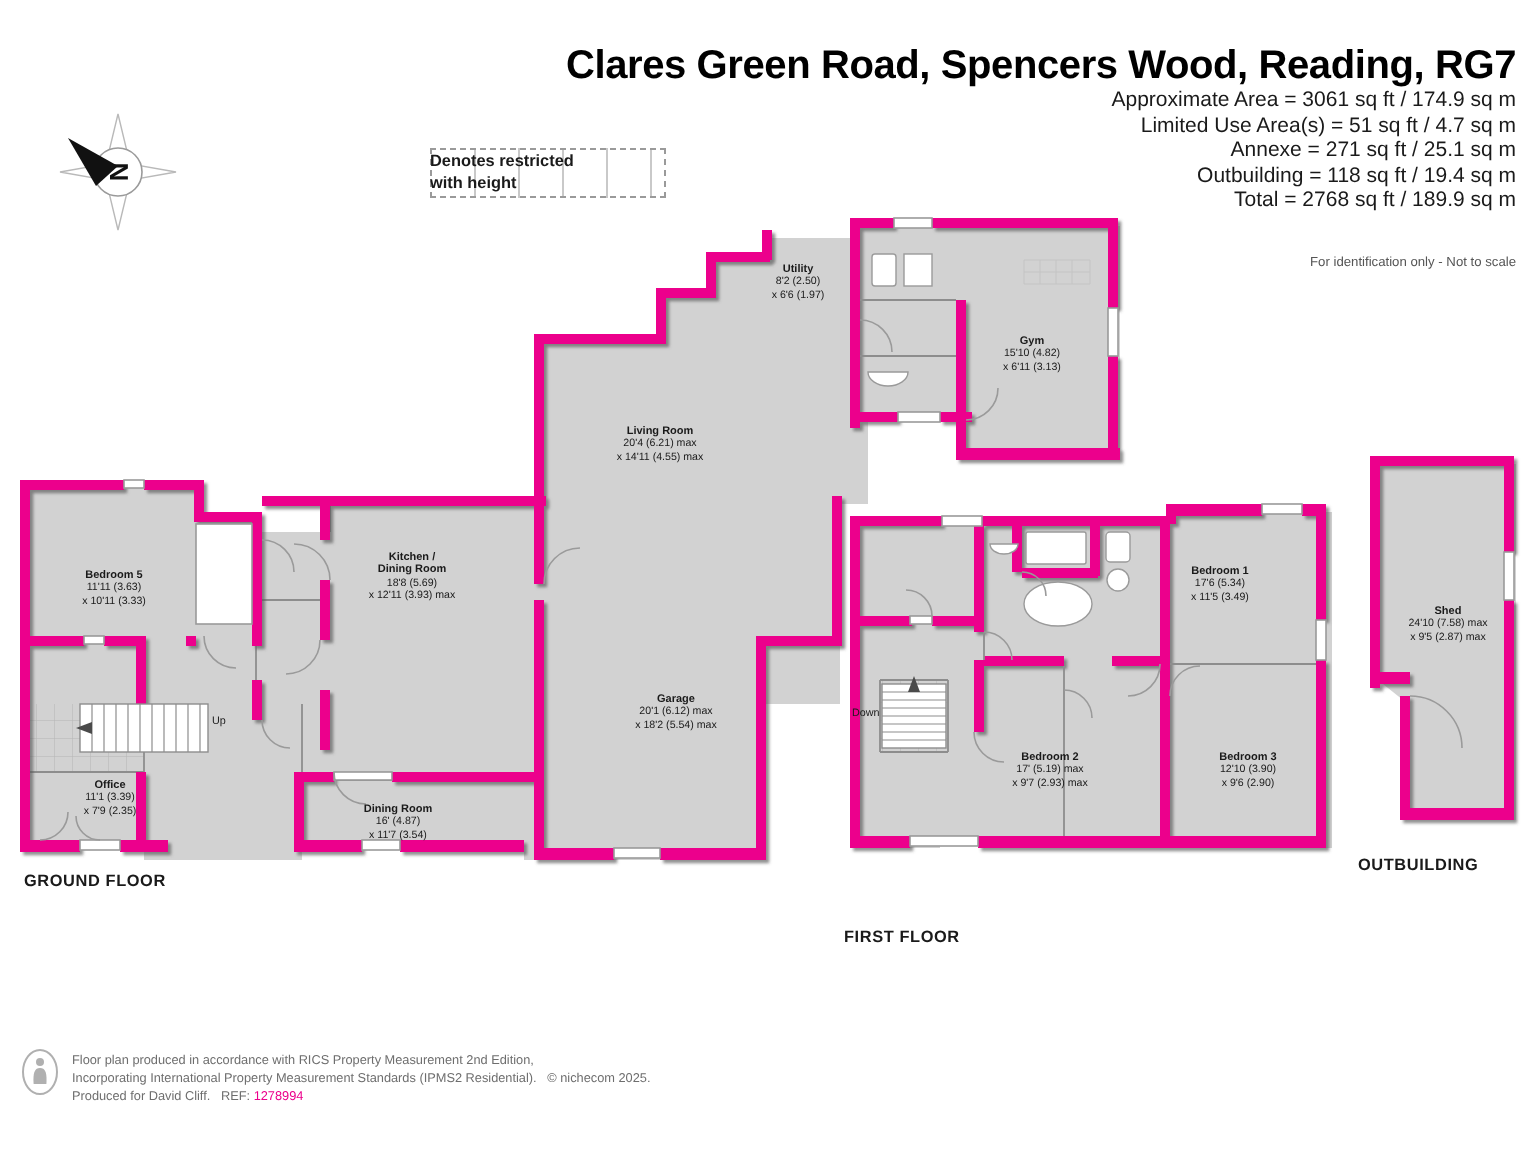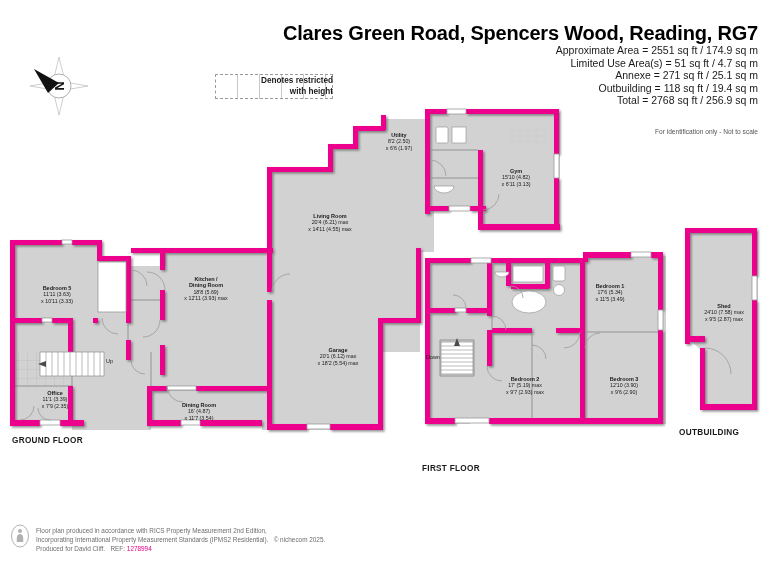--- a/index.html
+++ b/index.html
@@ -35,21 +35,21 @@
     position:absolute;left:215px;top:74px;
     width:118px;height:25px;
     border:1px dashed #9a9a9a;
     background:
       repeating-linear-gradient(90deg,transparent 0 21px,#c9c9c9 21px 22px),
       #ffffff;
     box-sizing:border-box;
   }
   .restrict-text{
     position:absolute;left:215px;top:76px;width:118px;
-    text-align:right;font-size:8.2px;font-weight:bold;line-height:10.5px;
+    text-align:left;font-size:8.2px;font-weight:bold;line-height:10.5px;
     color:#1a1a1a;
   }
 
   
   .compass{position:absolute;left:28px;top:55px;width:62px;height:62px;}
 
   
   .floor-caption{
     position:absolute;font-size:8.2px;font-weight:bold;
     letter-spacing:.3px;color:#1a1a1a;white-space:nowrap;
@@ -349,25 +349,25 @@
     </g>
     <g stroke="#9a9a9a" stroke-width="0.8" fill="none">
       <path d="M705,348 A26,26 0 0 1 731,374"></path>
     </g>
   </g>
 </svg>
 
 <div class="title">Clares Green Road, Spencers Wood, Reading, RG7</div>
 
 <div class="areas">
-  <div>Approximate Area = 2551 sq ft / 174.9 sq m</div>
+  <div>Approximate Area = 3061 sq ft / 174.9 sq m</div>
   <div>Limited Use Area(s) = 51 sq ft / 4.7 sq m</div>
   <div>Annexe = 271 sq ft / 25.1 sq m</div>
   <div>Outbuilding = 118 sq ft / 19.4 sq m</div>
-  <div>Total = 2768 sq ft / 256.9 sq m</div>
+  <div>Total = 2768 sq ft / 189.9 sq m</div>
 </div>
 <div class="notscale">For identification only - Not to scale</div>
 
 <div class="restrict-box"></div>
 <div class="restrict-text">
   <span>Denotes restricted</span><br>
   <span>with height</span>
 </div>
 
 <svg class="compass" viewBox="0 0 62 62">

